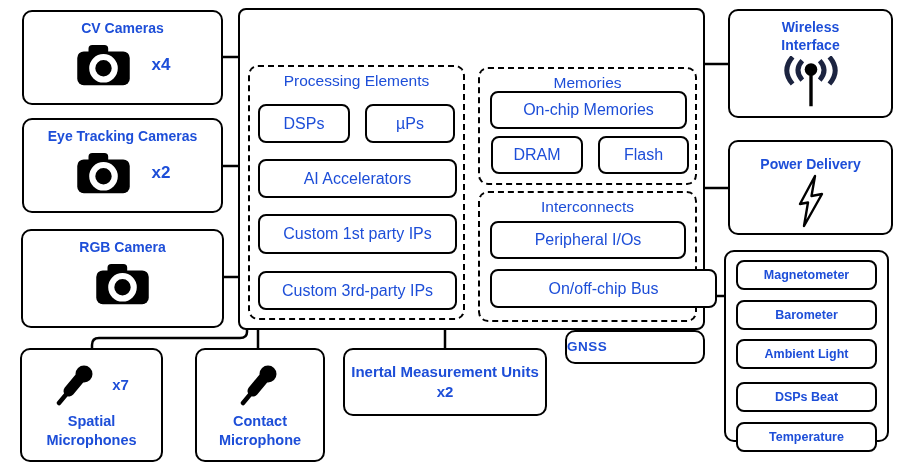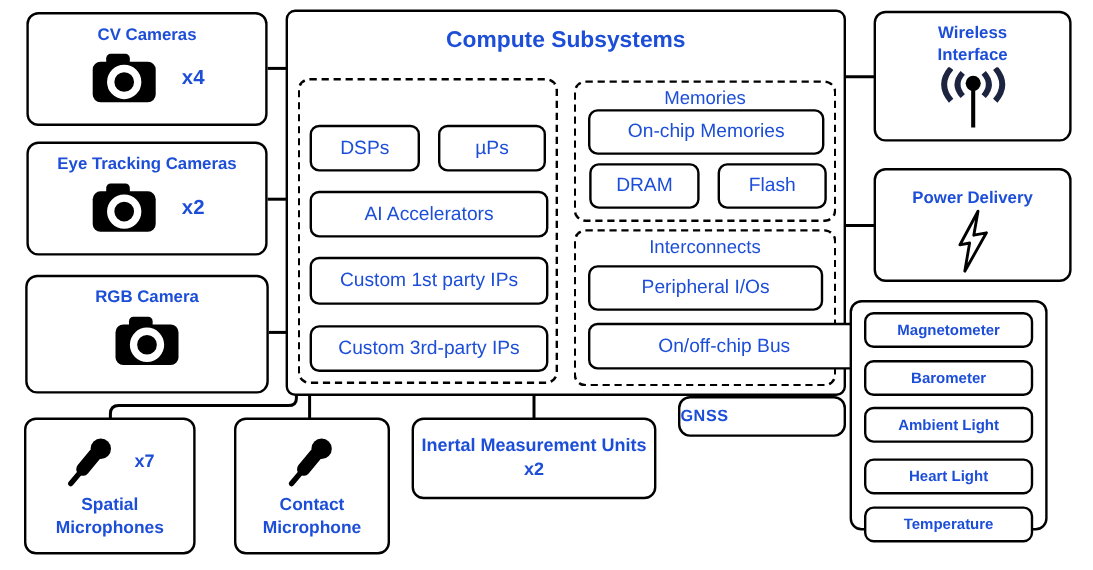--- a/index.html
+++ b/index.html
@@ -19,21 +19,21 @@
   .iconrow{display:flex;align-items:center;justify-content:center;gap:20px;margin-top:5px;}
   .count{font-weight:bold;font-size:17px;}
   .sensor-chip{font-size:12.5px;font-weight:bold;}
 
   
   #b-cv{left:22px;top:10px;width:201px;height:95px;}
   #b-eye{left:22px;top:118px;width:201px;height:95px;}
   #b-rgb{left:21px;top:229px;width:203px;height:99px;}
   #b-wireless{left:728px;top:9px;width:165px;height:109px;}
   #b-power{left:728px;top:140px;width:165px;height:95px;}
-  #b-sensors{left:708px;top:250px;width:165px;height:192px;}
+  #b-sensors{left:724px;top:250px;width:165px;height:192px;}
   #b-spatial{left:20px;top:348px;width:143px;height:114px;}
   #b-contact{left:195px;top:348px;width:130px;height:114px;}
   #b-imu{left:343px;top:348px;width:204px;height:68px;display:flex;flex-direction:column;
          align-items:center;justify-content:center;line-height:1.3;}
   #b-gnss{left:565px;top:330px;width:140px;height:34px;display:flex;align-items:center;
           justify-content:flex-start;}
   #b-imu .btitle,#b-gnss .btitle{margin-top:0;font-size:15px;}
   #b-gnss .btitle{font-size:13.5px;letter-spacing:.5px;}
 
   
@@ -134,23 +134,23 @@
   <div class="box" id="b-rgb">
     <div class="btitle">RGB Camera</div>
     <div class="iconrow">
       <svg width="57" height="45" viewBox="0 0 60 48">
           <use href="#def-camera"></use>
         </svg>
     </div>
   </div>
 
   <div class="box" id="b-compute">
-    <div id="compute-title">Compute Subsystems</div>
 
     <div class="dashed" id="g-pe">
+      <div class="gheader">Processing Elements</div>
       <div class="chip" id="c-dsps">DSPs</div>
       <div class="chip" id="c-ups">µPs</div>
       <div class="chip" id="c-ai">AI Accelerators</div>
       <div class="chip" id="c-c1">Custom 1st party IPs</div>
       <div class="chip" id="c-c3">Custom 3rd-party IPs</div>
     </div>
 
     <div class="dashed" id="g-mem">
       <div class="gheader">Memories</div>
       <div class="chip" id="c-onchip">On-chip Memories</div>
@@ -176,21 +176,21 @@
     <div class="btitle" style="margin-top:14px">Power Delivery</div>
     <svg width="34" height="54" viewBox="0 0 34 54" style="margin-top:0">
         <use href="#def-bolt"></use>
       </svg>
   </div>
 
   <div class="box" id="b-sensors">
     <div class="chip sensor-chip" id="s-0">Magnetometer</div>
     <div class="chip sensor-chip" id="s-1">Barometer</div>
     <div class="chip sensor-chip" id="s-2">Ambient Light</div>
-    <div class="chip sensor-chip" id="s-3">Heart Light</div>
+    <div class="chip sensor-chip" id="s-3">DSPs Beat</div>
     <div class="chip sensor-chip" id="s-4">Temperature</div>
   </div>
 
   <div class="box" id="b-spatial">
     <div class="iconrow" style="margin-top:12px;gap:14px">
       <svg width="44" height="44" viewBox="0 0 44 44">
           <use href="#def-mic"></use>
         </svg>
       <span class="count" style="font-size:15px">x7</span>
     </div>

